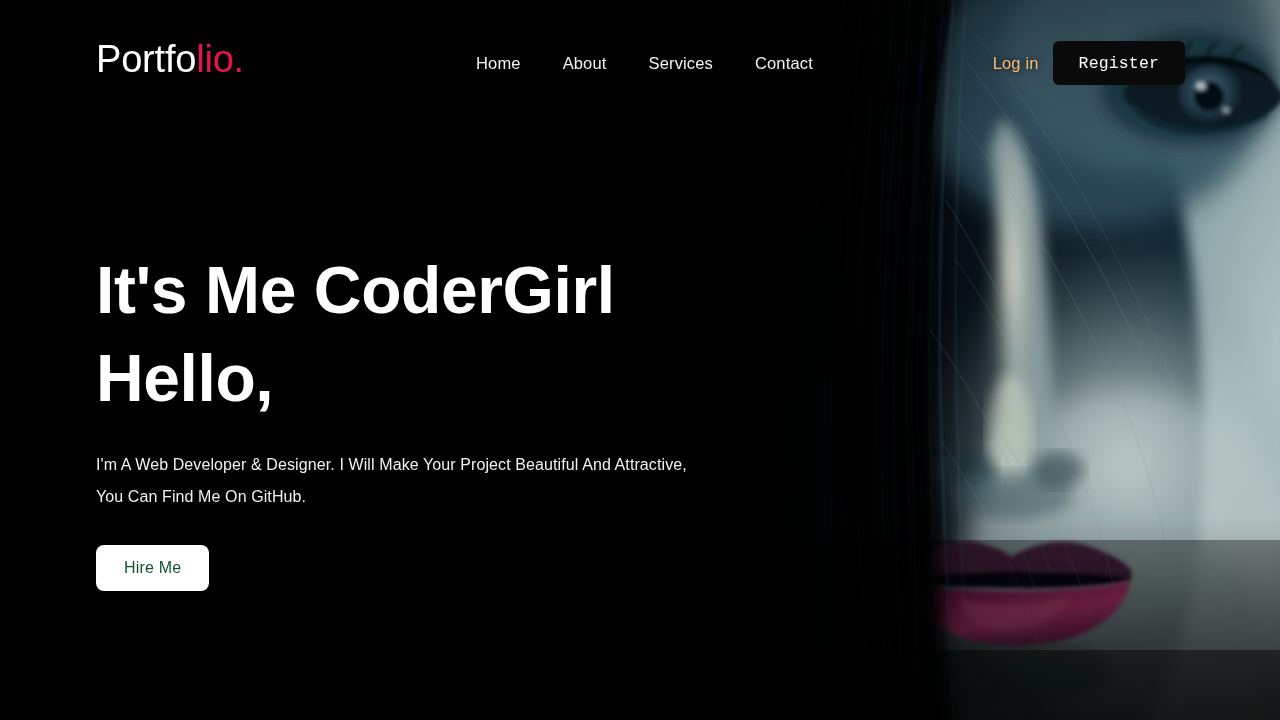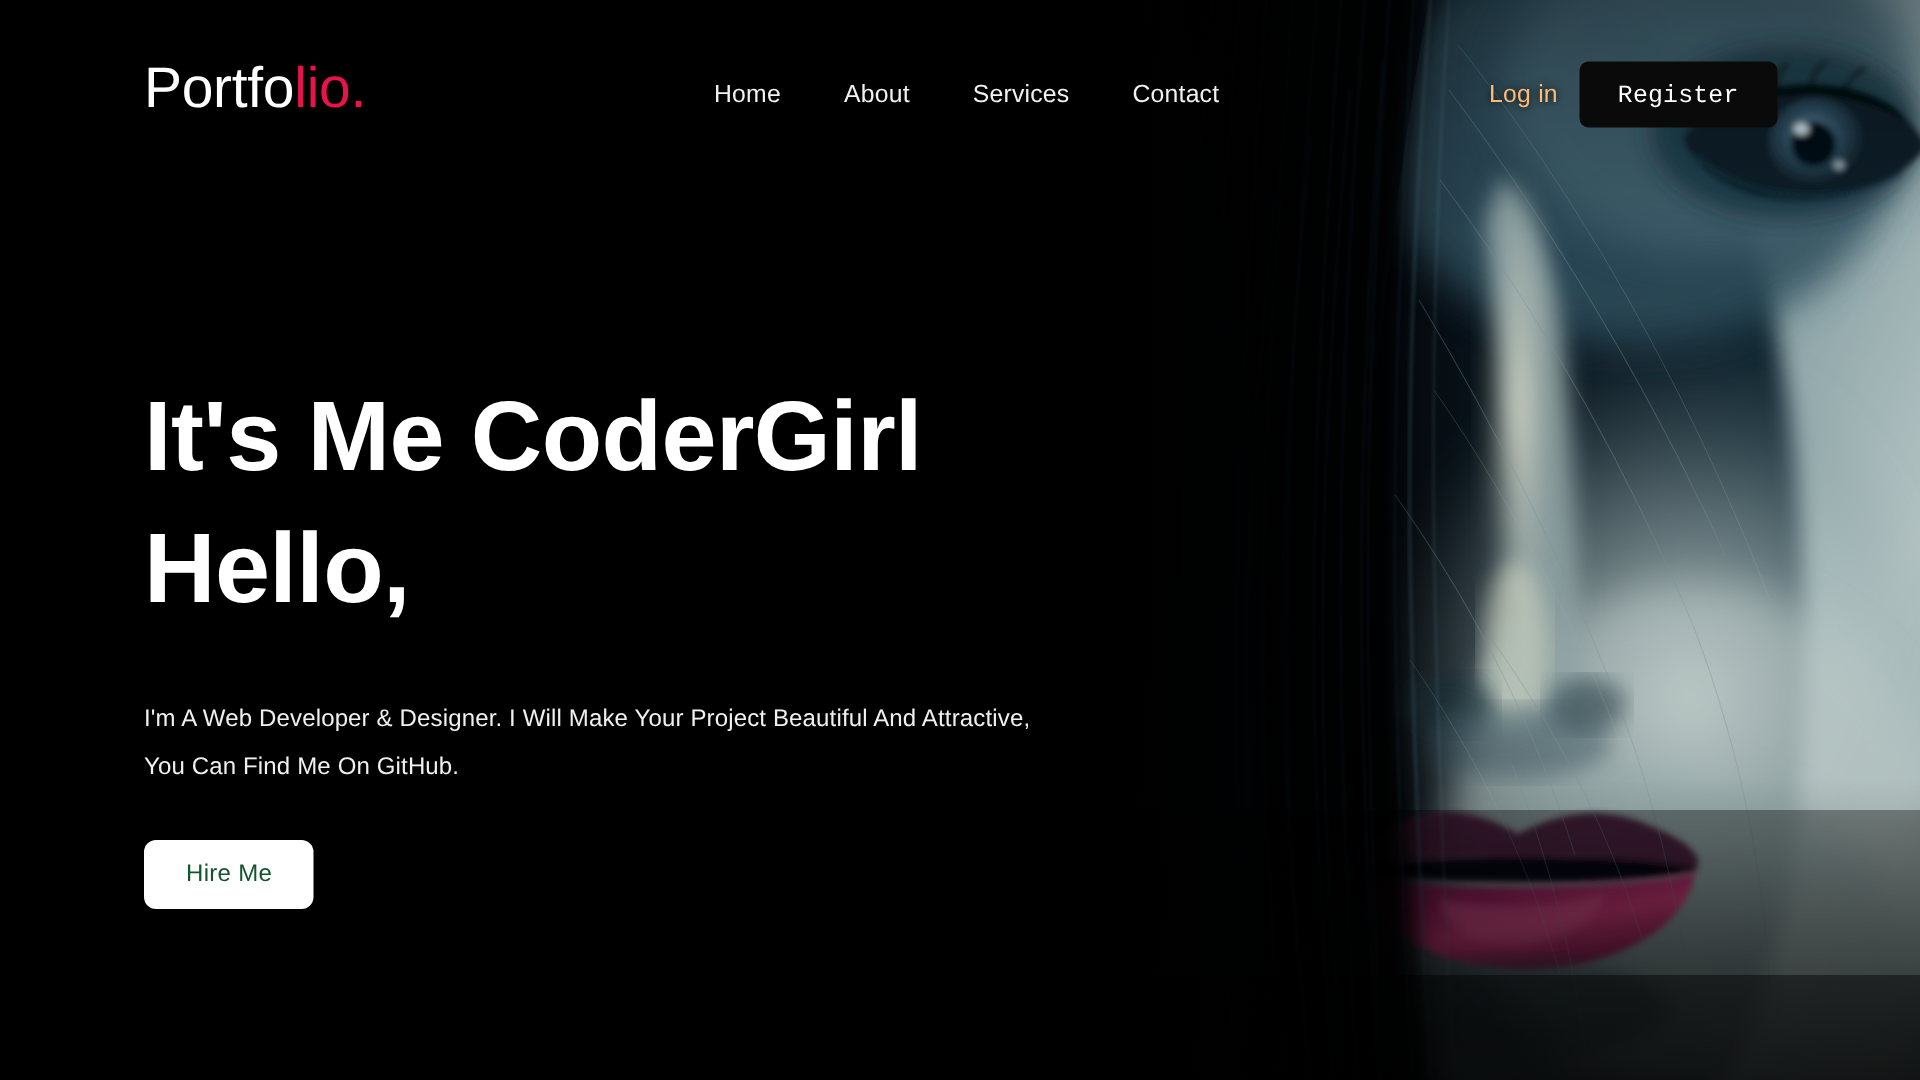--- a/index.html
+++ b/index.html
@@ -166,21 +166,21 @@
     font-size: 66px;
     font-weight: 700;
     line-height: 88px;
     color: #ffffff;
     letter-spacing: -0.4px;
     white-space: nowrap;
   }
   .hero-title .line { display: block; }
 
   .hero-desc {
-    margin-top: 42px;
+    margin-top: 27px;
     font-size: 16px;
     font-weight: 400;
     line-height: 32px;
     color: #f0f0f0;
     letter-spacing: 0.1px;
     max-width: 640px;
   }
   .hero-desc .line { display: block; }
 
   .hire-btn {

